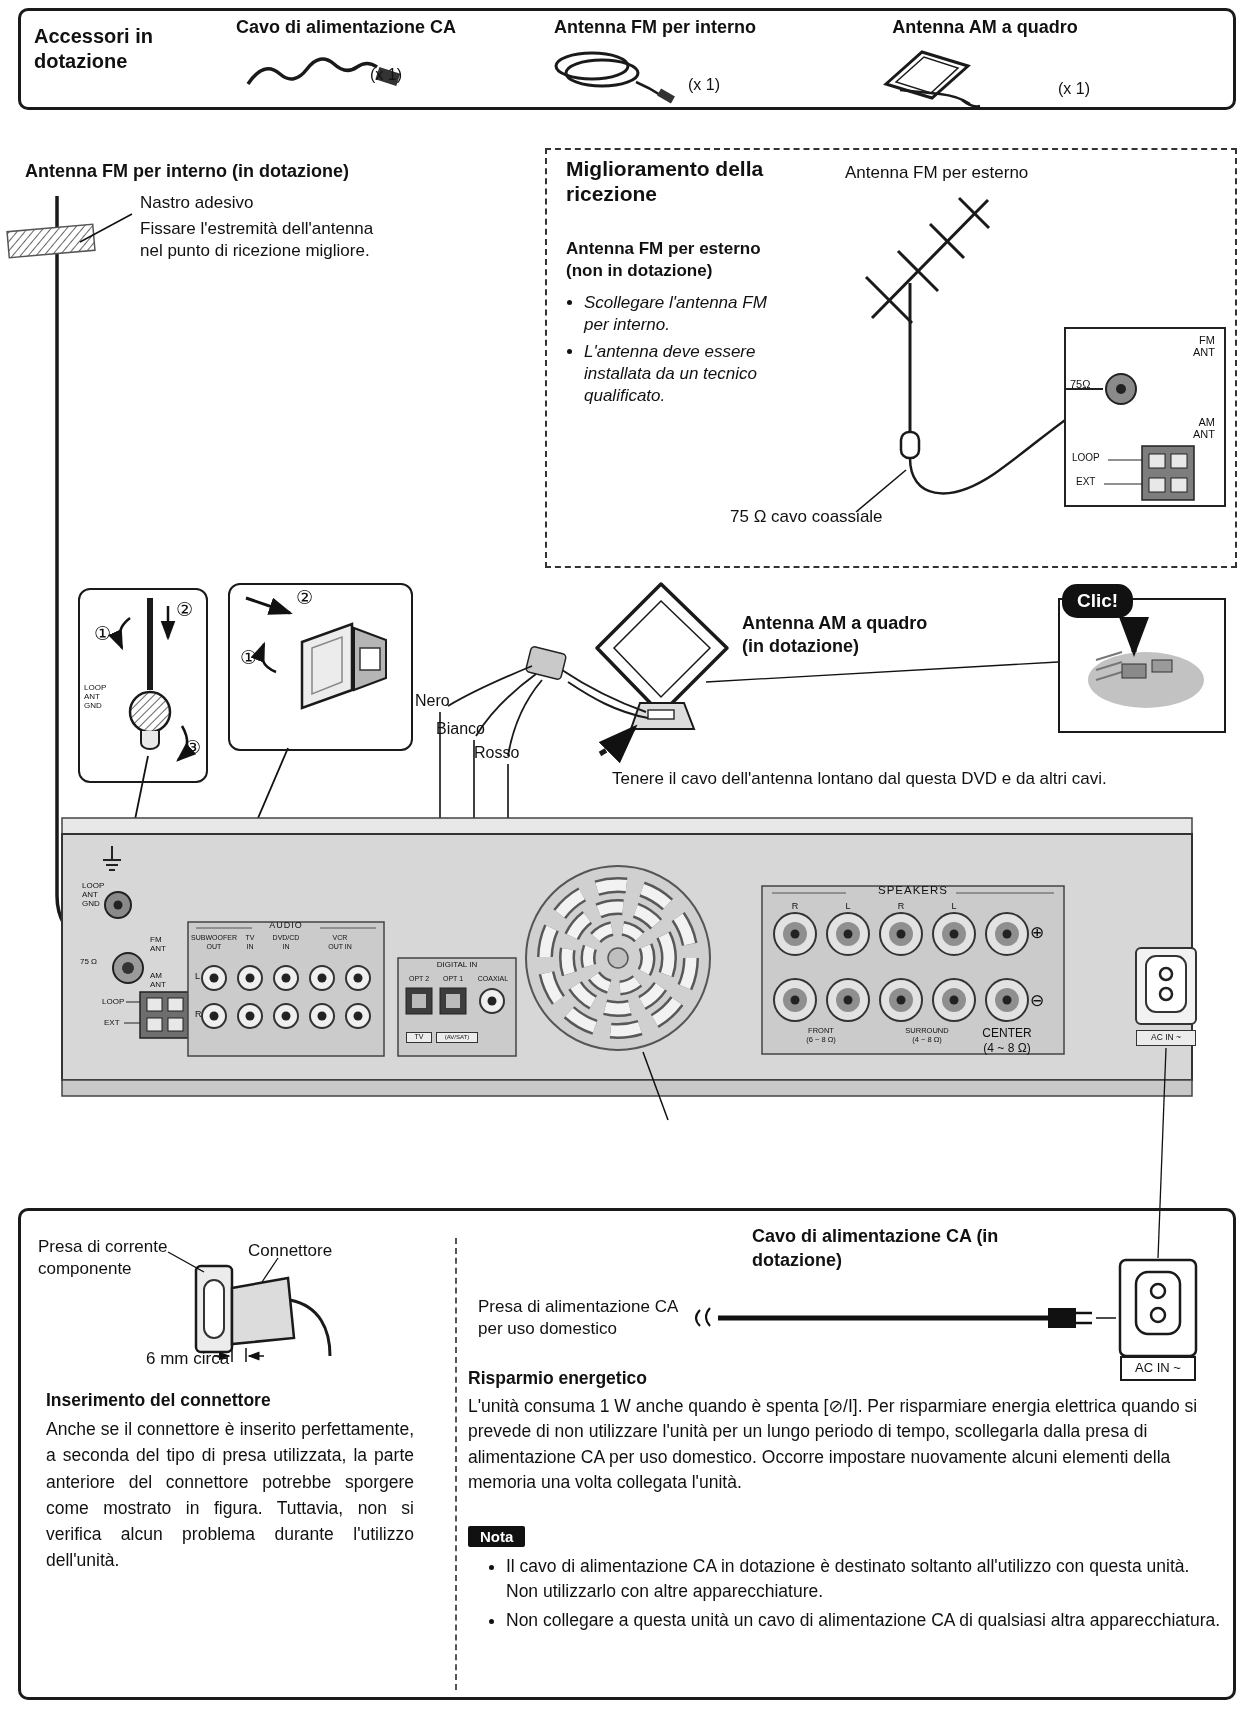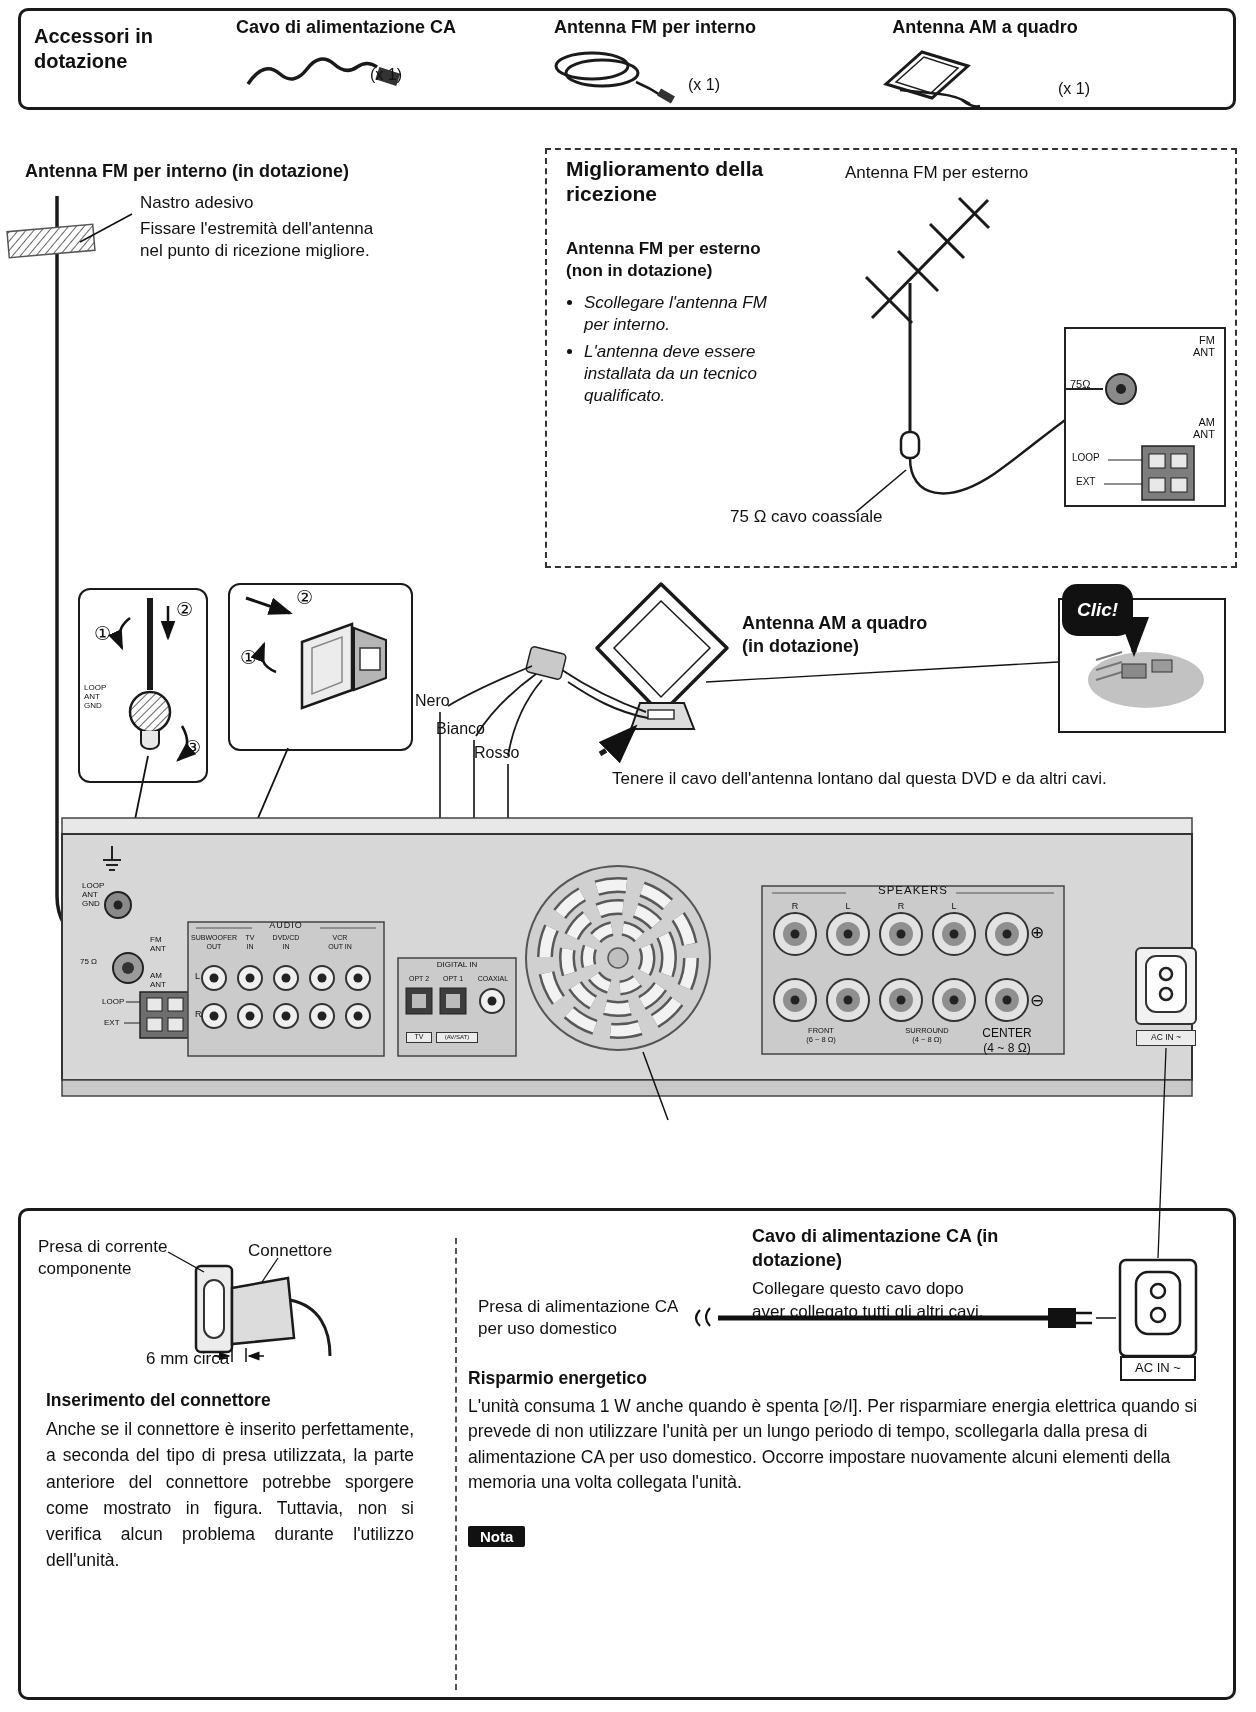--- a/index.html
+++ b/index.html
@@ -22,21 +22,21 @@
   .box3 { border:3px solid #1a1a1a; border-radius:10px; }
   .dashedbox { border:2.5px dashed #333; }
   .roundbox { border:2.5px solid #1a1a1a; border-radius:12px; }
   .callout { border:2.5px solid #1a1a1a; border-radius:26px; display:flex; align-items:center; justify-content:center; }
   .circ { font-size:19px; }
   .blist { list-style:disc; padding-left:18px; font-size:17px; line-height:1.3; }
   .blist li { margin-bottom:5px; white-space:pre-line;font-style:italic; }
   .nlist { list-style:disc; padding-left:20px; font-size:17.5px; line-height:1.4; }
   .nlist li { margin-bottom:5px; }
   .badge { background:#111; color:#fff; font-weight:bold; font-size:15px; padding:2px 12px; border-radius:2px; display:inline-block; }
-  .clicbadge { background:#111; color:#fff; font-weight:bold; font-style:italic; font-size:19px; padding:15px 15px; border-radius:15px; display:inline-block; }
+  .clicbadge { background:#111; color:#fff; font-weight:bold; font-size:19px; padding:6px 15px; border-radius:15px; display:inline-block; }
   .boxedlabel { border:1.5px solid #333; background:#ececec; }
   .just { text-align:justify; }
 </style>
 </head>
 <body>
 
 <div id="page">
 
 <svg class="abs" style="left:0;top:0" width="1256" height="1712" viewBox="0 0 1256 1712" xmlns="http://www.w3.org/2000/svg">
 <defs>
@@ -398,23 +398,25 @@
 
 <div class="abs t17 pre" style="left:38px;top:1236px">Presa di corrente
 componente</div>
 <div class="abs t17" style="left:248px;top:1240px">Connettore</div>
 <div class="abs t17" style="left:146px;top:1348px">6 mm circa</div>
 <div class="abs b" style="left:46px;top:1390px;font-size:17.5px">Inserimento del connettore</div>
 <div class="abs t175 just" style="left:46px;top:1416px;width:368px;line-height:1.5">Anche se il connettore è inserito perfettamente, a seconda del tipo di presa utilizzata, la parte anteriore del connettore potrebbe sporgere come mostrato in figura. Tuttavia, non si verifica alcun problema durante l'utilizzo dell'unità.</div>
 
 <div class="abs b t18 pre" style="left:752px;top:1224px;line-height:1.35">Cavo di alimentazione CA (in
 dotazione)</div>
-<div class="abs t17 pre" style="left:752px;top:1278px;line-height:1.35">Collegare questo cavo dopo
-aver collegato tutti gli altri cavi.</div>
 <div class="abs t17 pre" style="left:478px;top:1296px">Presa di alimentazione CA
 per uso domestico</div>
 <div class="abs ctr" style="left:1120px;top:1356px;width:76px;font-size:13px;line-height:1.6;border:2px solid #1a1a1a;background:#fff">AC IN ~</div>
 
 <div class="abs b" style="left:468px;top:1368px;font-size:17.5px">Risparmio energetico</div>
 <div class="abs t175" style="left:468px;top:1394px;width:752px">L'unità consuma 1 W anche quando è spenta [⊘/I]. Per risparmiare energia elettrica quando si prevede di non utilizzare l'unità per un lungo periodo di tempo, scollegarla dalla presa di alimentazione CA per uso domestico. Occorre impostare nuovamente alcuni elementi della memoria una volta collegata l'unità.</div>
 <div class="abs badge" style="left:468px;top:1526px">Nota</div>
+<ul class="abs nlist" style="left:486px;top:1554px;width:740px">
+  <li>Il cavo di alimentazione CA in dotazione è destinato soltanto all'utilizzo con questa unità. Non utilizzarlo con altre apparecchiature.</li>
+  <li>Non collegare a questa unità un cavo di alimentazione CA di qualsiasi altra apparecchiatura.</li>
+</ul>
 
 </div>
 
 </body></html>

